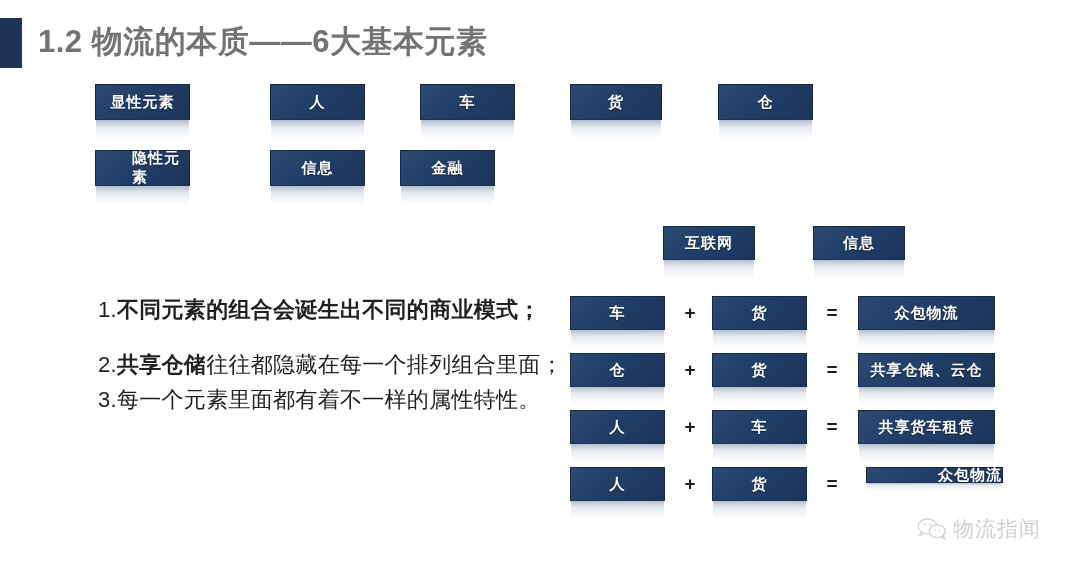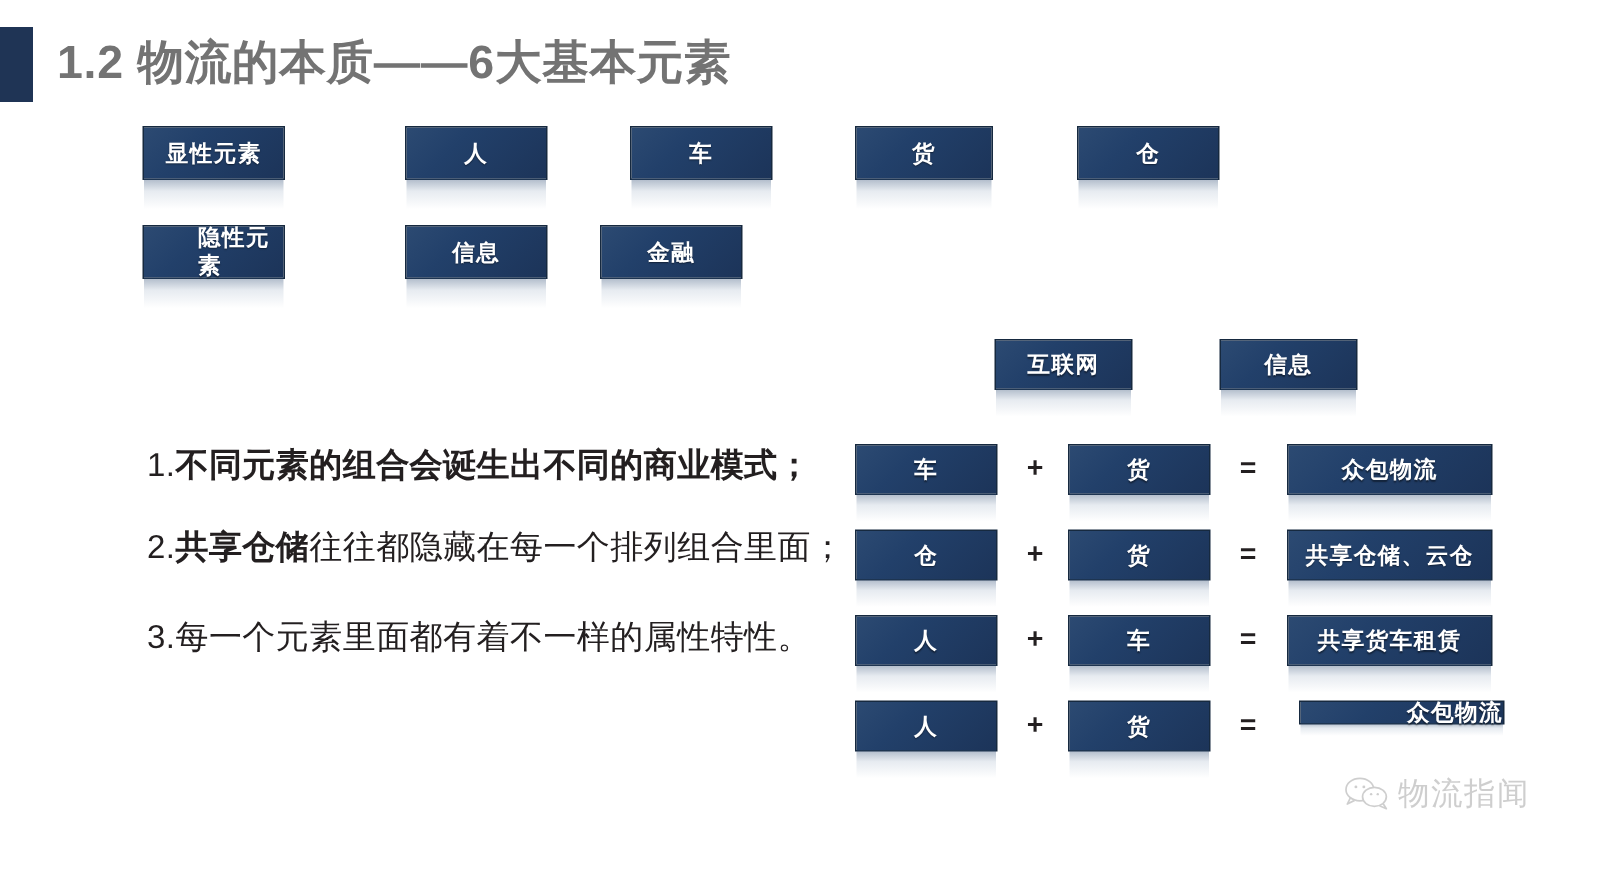--- a/index.html
+++ b/index.html
@@ -90,21 +90,21 @@
     font-size: 19px;
     font-weight: bold;
     color: #231f20;
     width: 24px;
     text-align: center;
   }
 
   
   .watermark {
     position: absolute;
-    left: 896px;
+    left: 917px;
     top: 515px;
     display: flex;
     align-items: center;
     gap: 6px;
     opacity: 0.42;
   }
   .watermark .wm-text {
     font-size: 21px;
     color: #8d8d8d;
     letter-spacing: 1px;
@@ -156,21 +156,21 @@
   <div class="nbox" style="left:813px; top:226px; width:92px; height:34px;">
     <span class="lbl">信息</span>
   </div>
 
   <div class="bullet" style="left:98px; top:295px;">
     <span>1.</span><b>不同元素的组合会诞生出不同的商业模式；</b><span></span>
   </div>
   <div class="bullet" style="left:98px; top:350px;">
     <span>2.</span><b>共享仓储</b><span>往往都隐藏在每一个排列组合里面；</span>
   </div>
-  <div class="bullet" style="left:98px; top:410px;">
+  <div class="bullet" style="left:98px; top:385px;">
     <span>3.</span><b></b><span>每一个元素里面都有着不一样的属性特性。</span>
   </div>
 
   <div class="nbox" style="left:570px; top:296px; width:95px; height:34px;">
     <span class="lbl">车</span>
   </div>
   <div class="op" style="left:678px; top:302px;">+</div>
   <div class="nbox" style="left:712px; top:296px; width:95px; height:34px;">
     <span class="lbl">货</span>
   </div>

